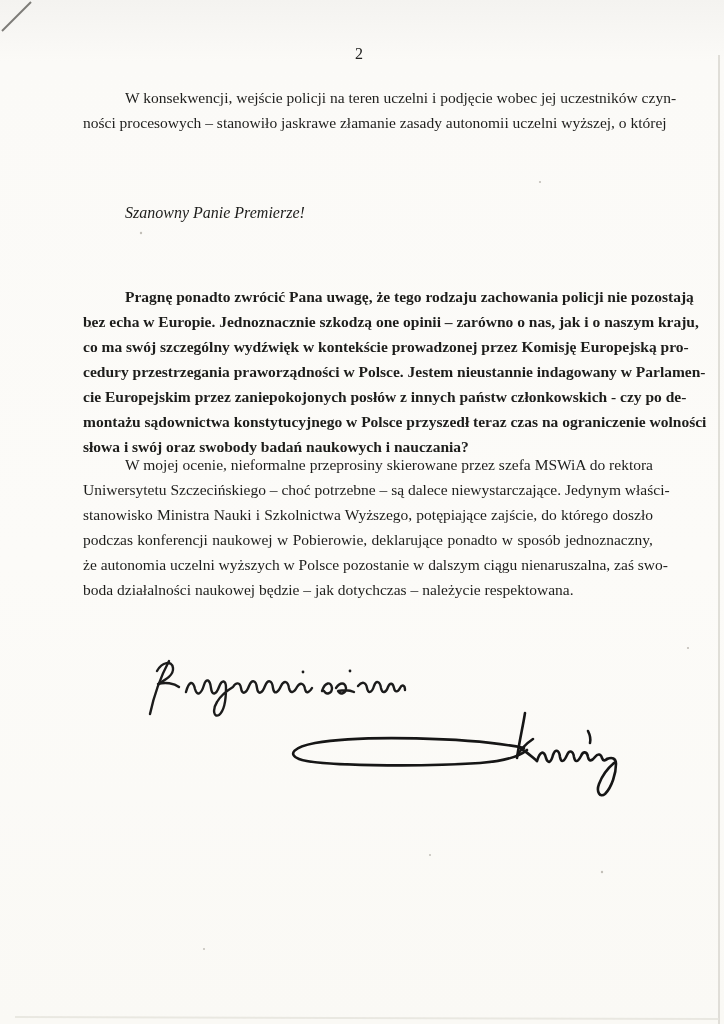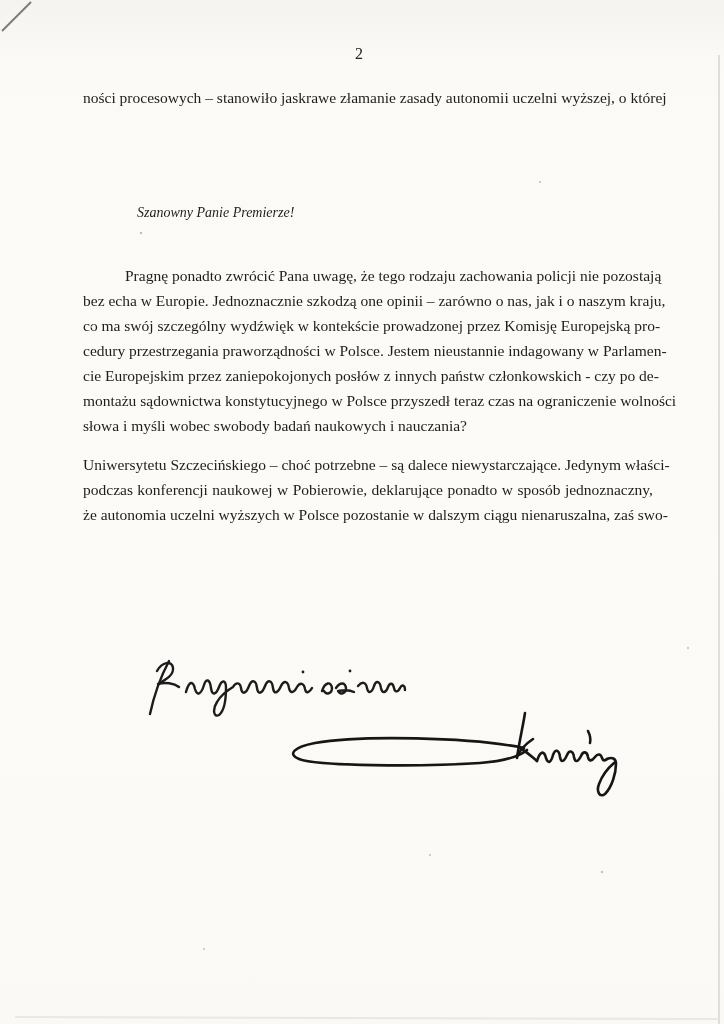--- a/index.html
+++ b/index.html
@@ -18,64 +18,68 @@
     position: absolute; left: 0; right: 6px; top: 44px;
     text-align: center;
     font-size: 16px; line-height: 20px; color: #222220;
   }
   .bodytext {
     position: absolute; left: 83px; width: 570px; color: #1d1d1b;
     font-size: 15.5px;
   }
   .para { position: absolute; left: 0; width: 570px; }
   .p1 { top: 85px; }
-  .p2 { top: 263px; }
+  .p2 { top: 284px; font-weight: bold; }
   .p3 { top: 452px; }
   .line {
     height: 25px; line-height: 25px;
     text-align: justify; text-align-last: justify;
     white-space: nowrap;
   }
   .line.indent { padding-left: 42px; }
   .line.last { text-align-last: left; }
   .salutation {
-    position: absolute; left: 54px; top: 200px;
-    font-style: italic; font-size: 14px; line-height: 25px; color: #1d1d1b;
+    position: absolute; left: 42px; top: 200px;
+    font-style: italic; font-size: 16px; line-height: 25px; color: #1d1d1b;
   }
   .overlay { position: absolute; left: 0; top: 0; pointer-events: none; }
 </style>
 </head>
 <body>
 
 <div class="page">
 
   <div class="page-number">2</div>
 
   <div class="bodytext">
 
     <div class="para p1">
+      <div class="line indent">W konsekwencji, wejście policji na teren uczelni i podjęcie wobec jej uczestników czyn-</div>
       <div class="line">ności procesowych – stanowiło jaskrawe złamanie zasady autonomii uczelni wyższej, o której</div>
     </div>
 
     <div class="salutation">Szanowny Panie Premierze!</div>
 
     <div class="para p2">
       <div class="line indent">Pragnę ponadto zwrócić Pana uwagę, że tego rodzaju zachowania policji nie pozostają</div>
       <div class="line">bez echa w Europie. Jednoznacznie szkodzą one opinii – zarówno o nas, jak i o naszym kraju,</div>
       <div class="line">co ma swój szczególny wydźwięk w kontekście prowadzonej przez Komisję Europejską pro-</div>
       <div class="line">cedury przestrzegania praworządności w Polsce. Jestem nieustannie indagowany w Parlamen-</div>
       <div class="line">cie Europejskim przez zaniepokojonych posłów z innych państw członkowskich - czy po de-</div>
       <div class="line">montażu sądownictwa konstytucyjnego w Polsce przyszedł teraz czas na ograniczenie wolności</div>
-      <div class="line last">słowa i myśli wobec swobody badań naukowych i nauczania?</div>
+      <div class="line last">słowa i swój oraz swobody badań naukowych i nauczania?</div>
     </div>
 
     <div class="para p3">
+      <div class="line indent">W mojej ocenie, nieformalne przeprosiny skierowane przez szefa MSWiA do rektora</div>
       <div class="line">Uniwersytetu Szczecińskiego – choć potrzebne – są dalece niewystarczające. Jedynym właści-</div>
+      <div class="line">stanowisko Ministra Nauki i Szkolnictwa Wyższego, potępiające zajście, do którego doszło</div>
       <div class="line">podczas konferencji naukowej w Pobierowie, deklarujące ponadto w sposób jednoznaczny,</div>
       <div class="line">że autonomia uczelni wyższych w Polsce pozostanie w dalszym ciągu nienaruszalna, zaś swo-</div>
+      <div class="line last">boda działalności naukowej będzie – jak dotychczas – należycie respektowana.</div>
     </div>
 
   </div>
 
   <svg class="overlay" width="724" height="1024" viewBox="0 0 724 1024">
     <title>Z wyrazami szacunku</title>
     <g stroke="#1c1c1c" stroke-width="2.4" fill="none" stroke-linecap="round" stroke-linejoin="round">
 
       <path d="M150,714 C153,700 160,678 169,661"></path>
       <path d="M157,671 C162,662 172,660 173,668 C174,676 163,681 158,684 C165,682 174,683 179,687"></path>

